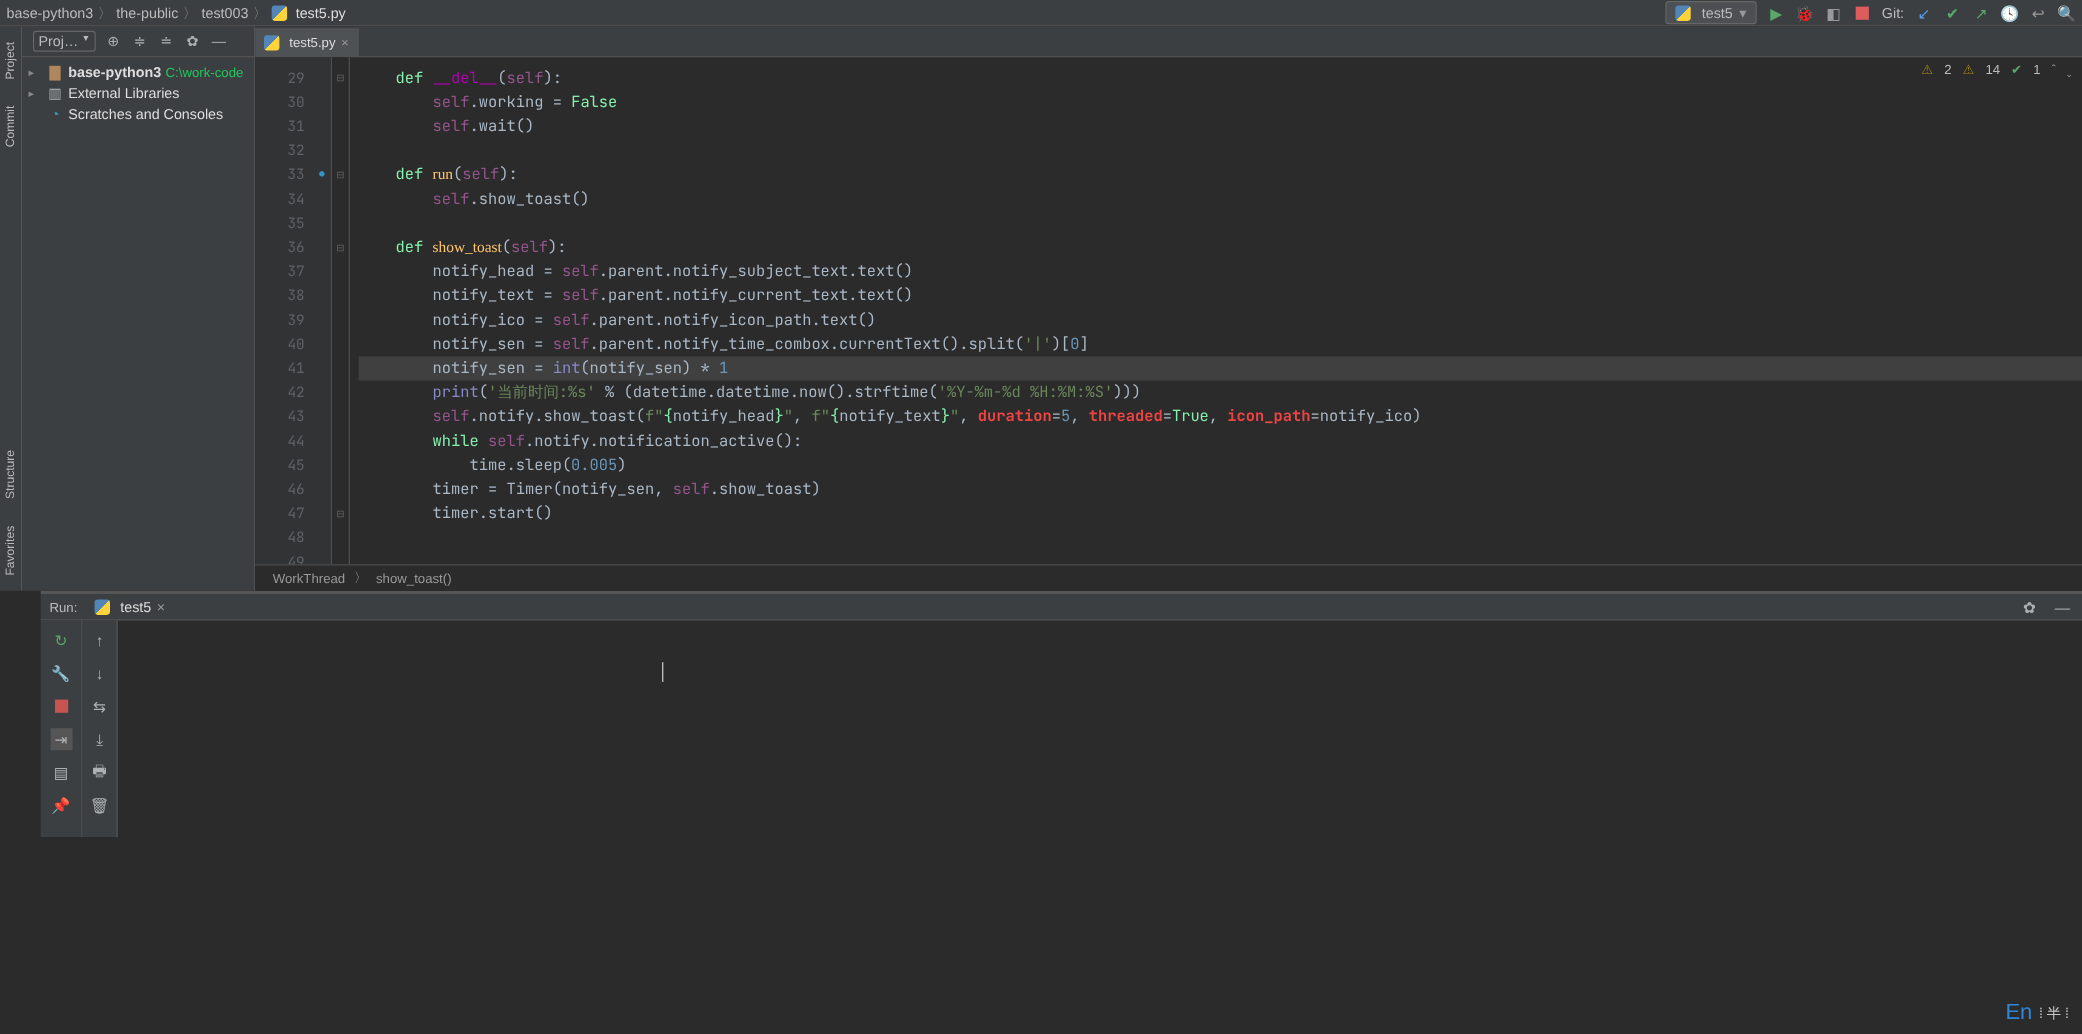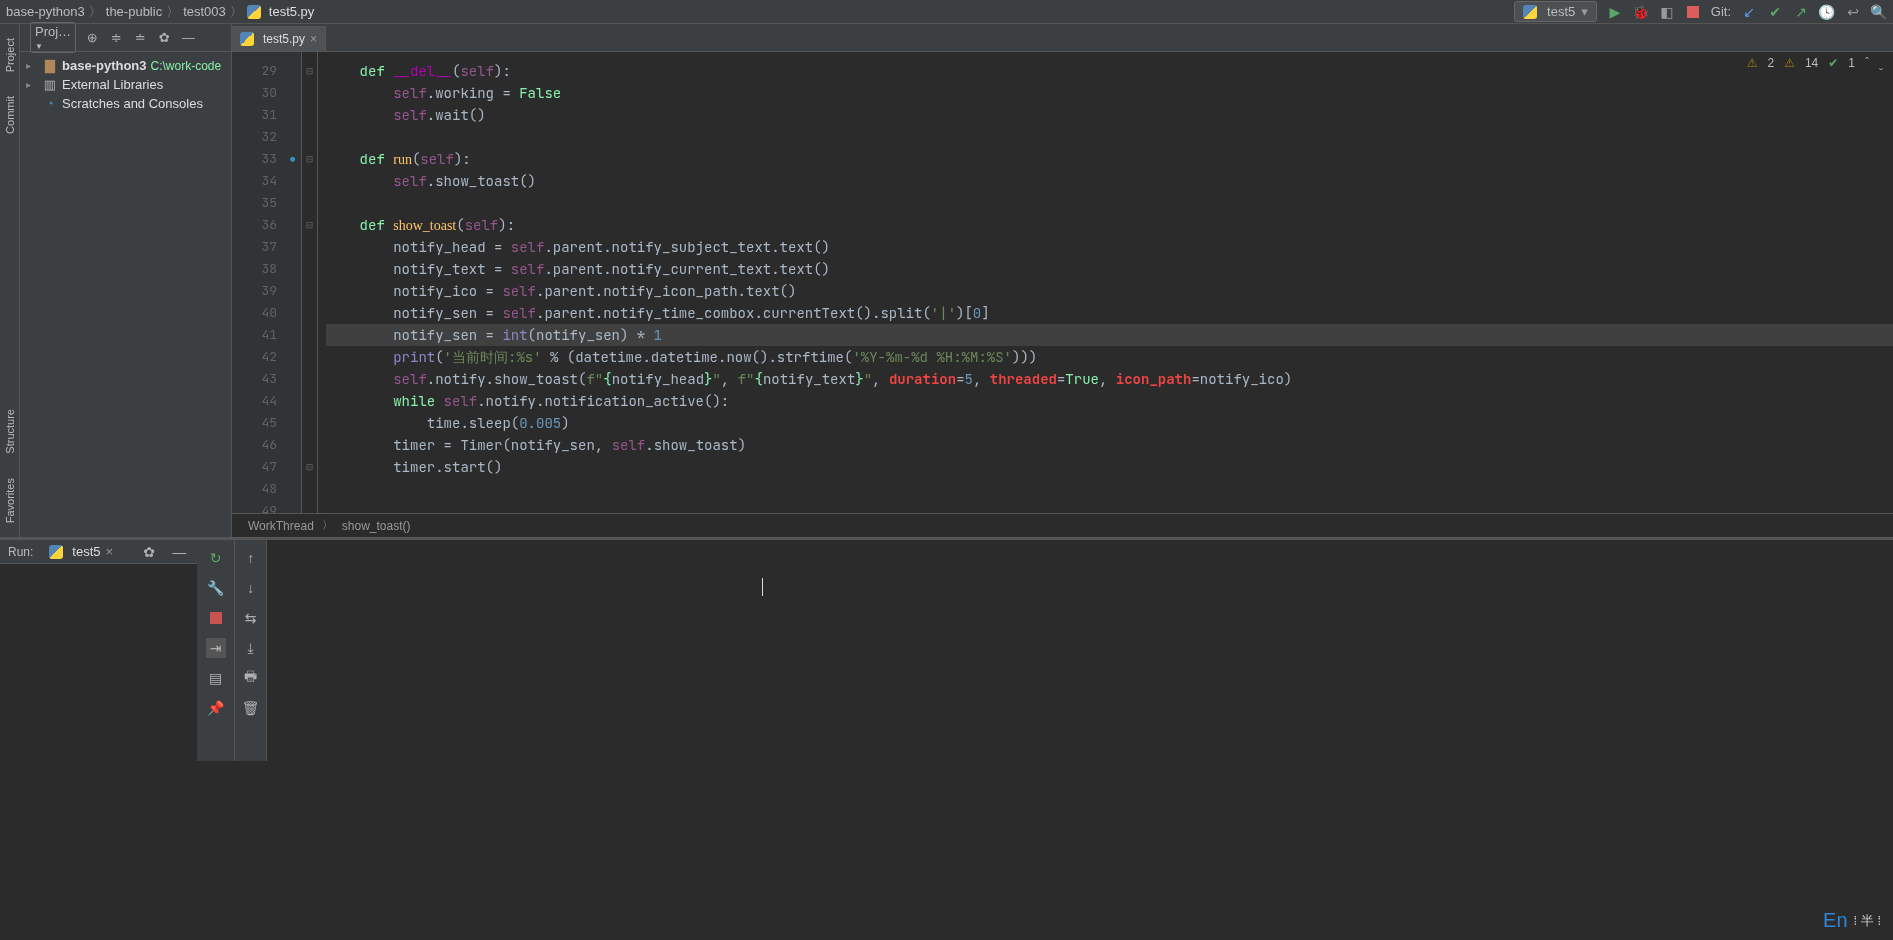--- a/index.html
+++ b/index.html
@@ -60,21 +60,21 @@
 .pane-icn { width: 16px; height: 16px; color: #aeb1b3; display: flex; align-items: center; justify-content: center; cursor: pointer; font-size: 13px; }
 .tree { padding: 4px 0; font-size: 13px; }
 .tree-row { display: flex; align-items: center; padding: 2px 6px; gap: 4px; cursor: pointer; }
 .tree-chevron { width: 12px; color: #888; font-size: 10px; }
 .tree-icon { width: 16px; display: flex; justify-content: center; }
 .folder { color: #b0865c; }
 .lib { color: #aeb1b3; }
 .sc { color: #3592c4; }
 .tree-label { color: #ddd; }
 .tree-label.bold { font-weight: bold; }
-.tree-path { color: #86efac; font-size: 12px; }
+.tree-path { color: #22c55e; font-size: 12px; }
 
 .editor-area { flex: 1; display: flex; flex-direction: column; background: #2b2b2b; }
 .tab-row { height: 28px; background: #3c3f41; display: flex; align-items: flex-end; border-bottom: 1px solid #555; }
 .ed-tab {
   display: flex; align-items: center; gap: 5px; padding: 5px 8px;
   background: #4e5254; border-top: 1px solid #555; border-right: 1px solid #555;
   color: #ddd; font-size: 12px;
 }
 .ed-tab .close { color: #999; font-size: 12px; cursor: pointer; }
 .code-container { flex: 1; display: flex; position: relative; overflow: hidden; }
@@ -116,21 +116,21 @@
 .insp-yellow { color: #a68a0d; }
 .insp-green { color: #59a869; }
 .insp-tri { color: #a68a0d; }
 
 .breadcrumb-bar {
   height: 24px; background: #2b2b2b; border-top: 1px solid #555;
   display: flex; align-items: center; padding-left: 16px; gap: 8px;
   font-size: 12px; color: #999;
 }
 
-.run-panel { height: 224px; background: #2b2b2b; display: flex; border-top: 3px solid #555; }
+.run-panel { height: 224px; background: #2b2b2b; display: flex; flex-direction: column; border-top: 3px solid #555; margin-left: 37px; }
 .run-header {
   height: 24px; background: #3c3f41; display: flex; align-items: center;
   padding: 0 8px; gap: 10px; border-bottom: 1px solid #555;
 }
 .run-header .label { font-size: 12px; }
 .run-tab {
   display: flex; align-items: center; gap: 5px; padding: 2px 6px;
   color: #ddd;
 }
 .run-header .spacer { flex: 1; }
@@ -200,21 +200,21 @@
   <div class="left-rail">
     <div class="rail-tab">Project</div>
     <div class="rail-tab" style="margin-top:12px;">Commit</div>
     <div style="flex:1"></div>
     <div class="rail-tab">Structure</div>
     <div class="rail-tab" style="margin-top:12px;margin-bottom:8px;">Favorites</div>
   </div>
 
   <div class="project-pane">
     <div class="pane-header">
-      <span style="border:1px solid #666;border-radius:3px;padding:1px 4px;display:flex;align-items:flex-start;gap:3px;flex-direction:column;">
+      <span style="border:1px solid #666;border-radius:3px;padding:1px 4px;display:flex;align-items:flex-start;gap:3px;">
         <span>Proj…</span>
         <span style="font-size:8px;">▼</span>
       </span>
       <span class="pane-icn">⊕</span>
       <span class="pane-icn">≑</span>
       <span class="pane-icn">≐</span>
       <span class="pane-icn">✿</span>
       <span class="pane-icn">—</span>
     </div>
     <div class="tree">

